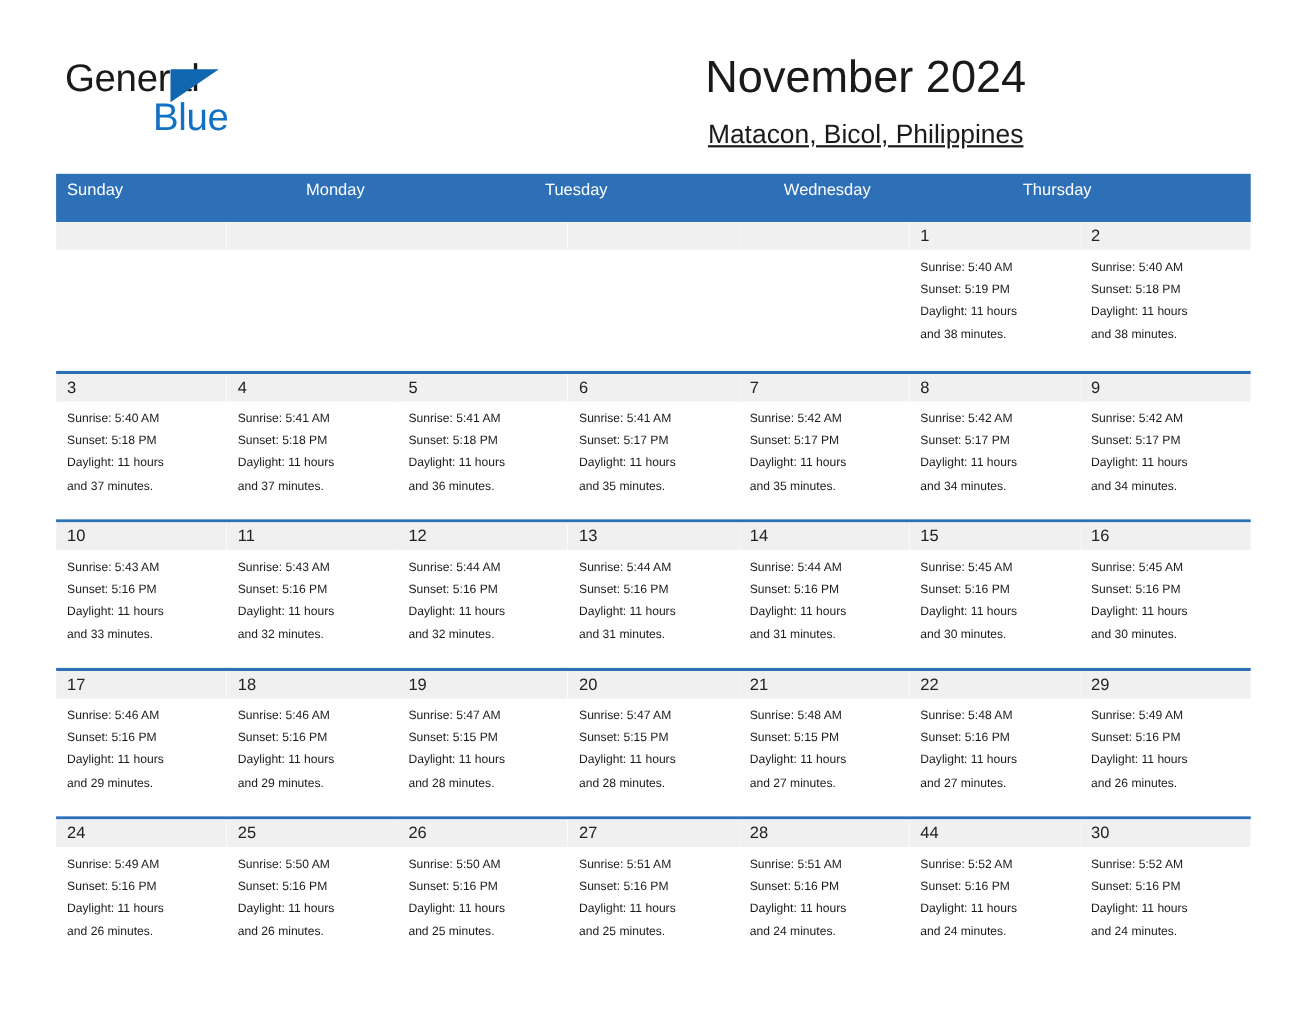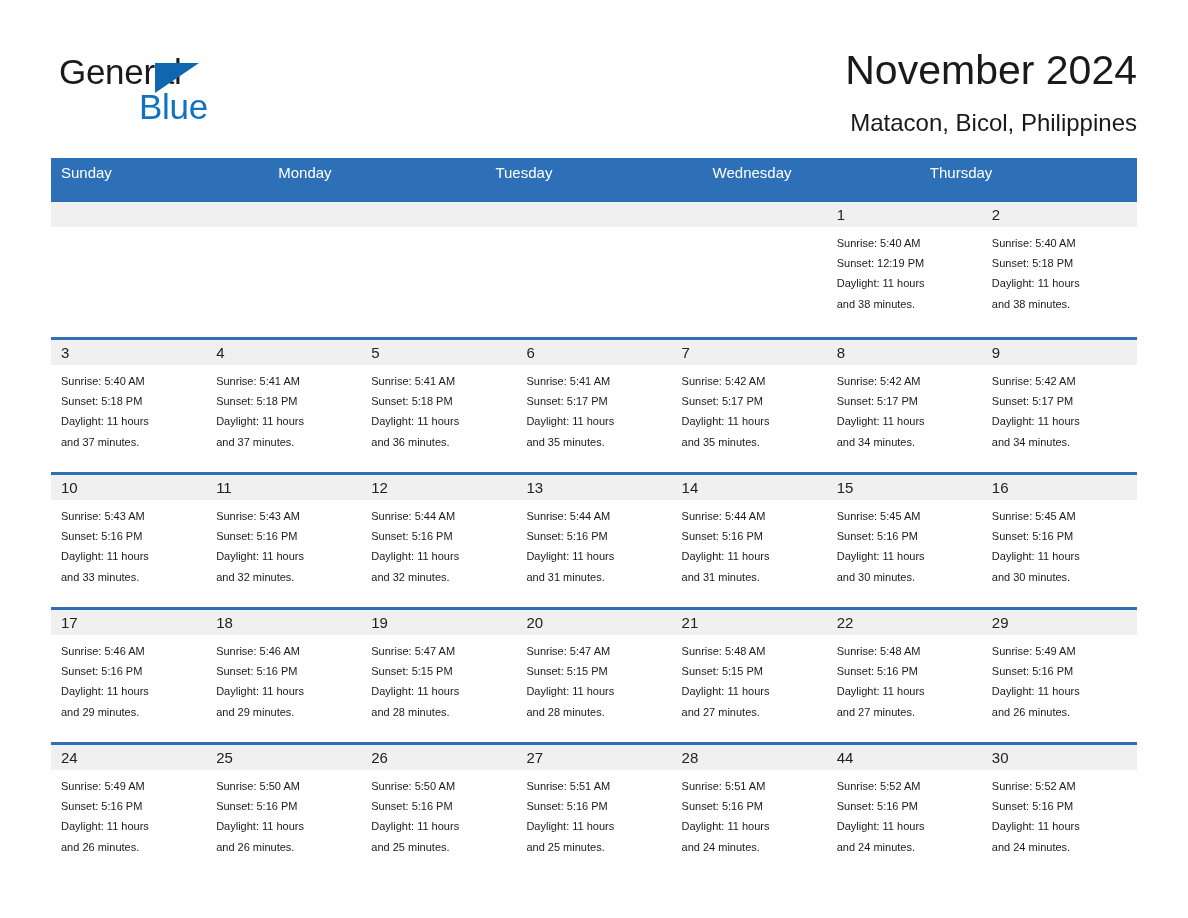--- a/index.html
+++ b/index.html
@@ -60,36 +60,37 @@
     font-size: 35px;
     letter-spacing: -0.3px;
     color: #1172c4;
     font-weight: 400;
     line-height: 40px;
   }
   .title-block {
     position: absolute;
     right: 0;
     top: 0;
-    text-align: right;
+    text-align: center;
     width: 700px;
   }
   .month-title {
     font-size: 41px;
     font-weight: 400;
     color: #1a1a1a;
     line-height: 60px;
     letter-spacing: 0px;
   }
   .location {
     font-size: 24px;
     font-weight: 400;
     color: #1a1a1a;
     line-height: 34px;
     margin-top: 6px;
+    text-decoration: underline;
   }
 
   
   .calendar {
     position: absolute;
     left: 51px;
     top: 158px;
     width: 1086px;
   }
   .weekhead {
@@ -179,21 +180,21 @@
           <div class="cell empty">
             <div class="daynum-band"></div>
           </div>
           <div class="cell empty">
             <div class="daynum-band"></div>
           </div>
           <div class="cell">
             <div class="daynum-band">1</div>
             <div class="info">
               <div>Sunrise: 5:40 AM</div>
-              <div>Sunset: 12:19 PM</div>
+              <div>Sunset: 5:19 PM</div>
               <div>Daylight: 11 hours</div>
               <div>and 38 minutes.</div>
             </div>
           </div>
           <div class="cell">
             <div class="daynum-band">2</div>
             <div class="info">
               <div>Sunrise: 5:40 AM</div>
               <div>Sunset: 5:18 PM</div>
               <div>Daylight: 11 hours</div>

